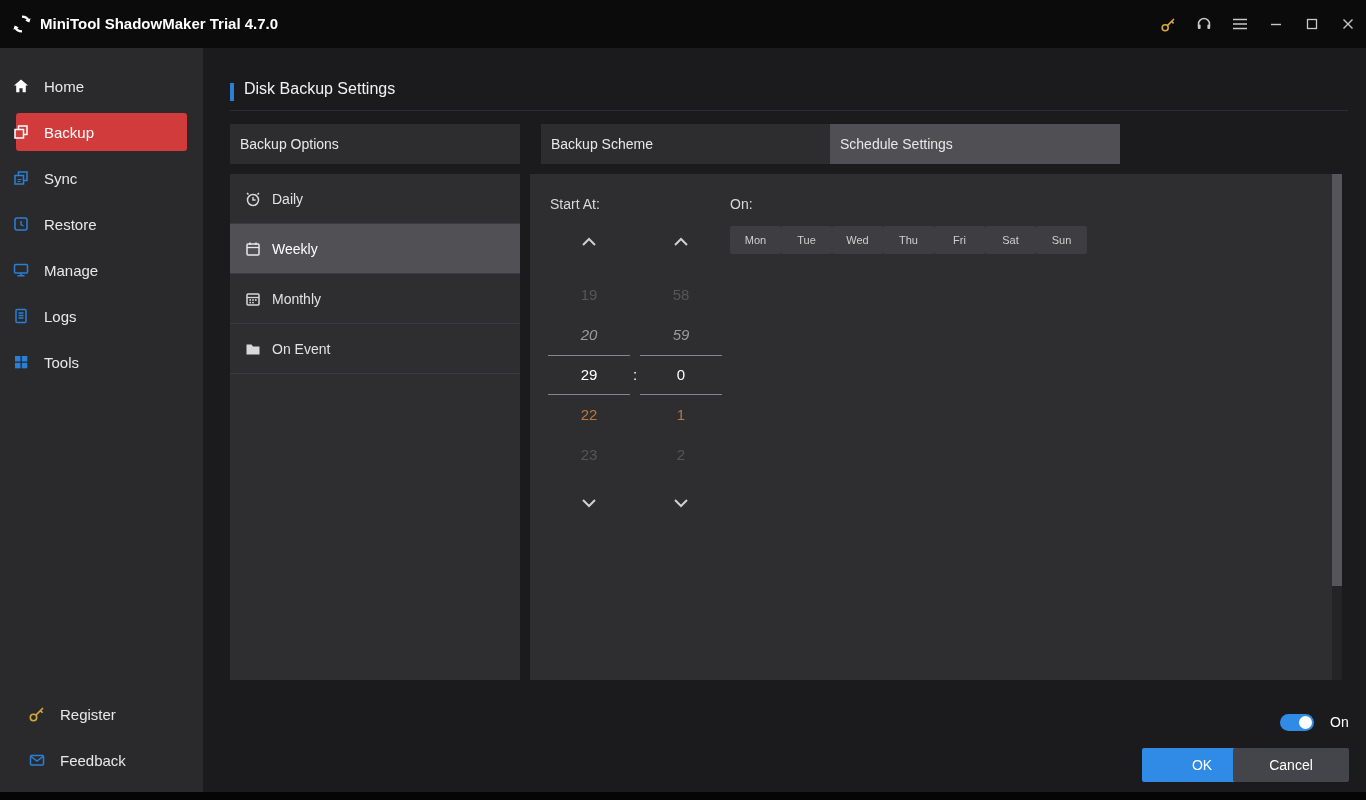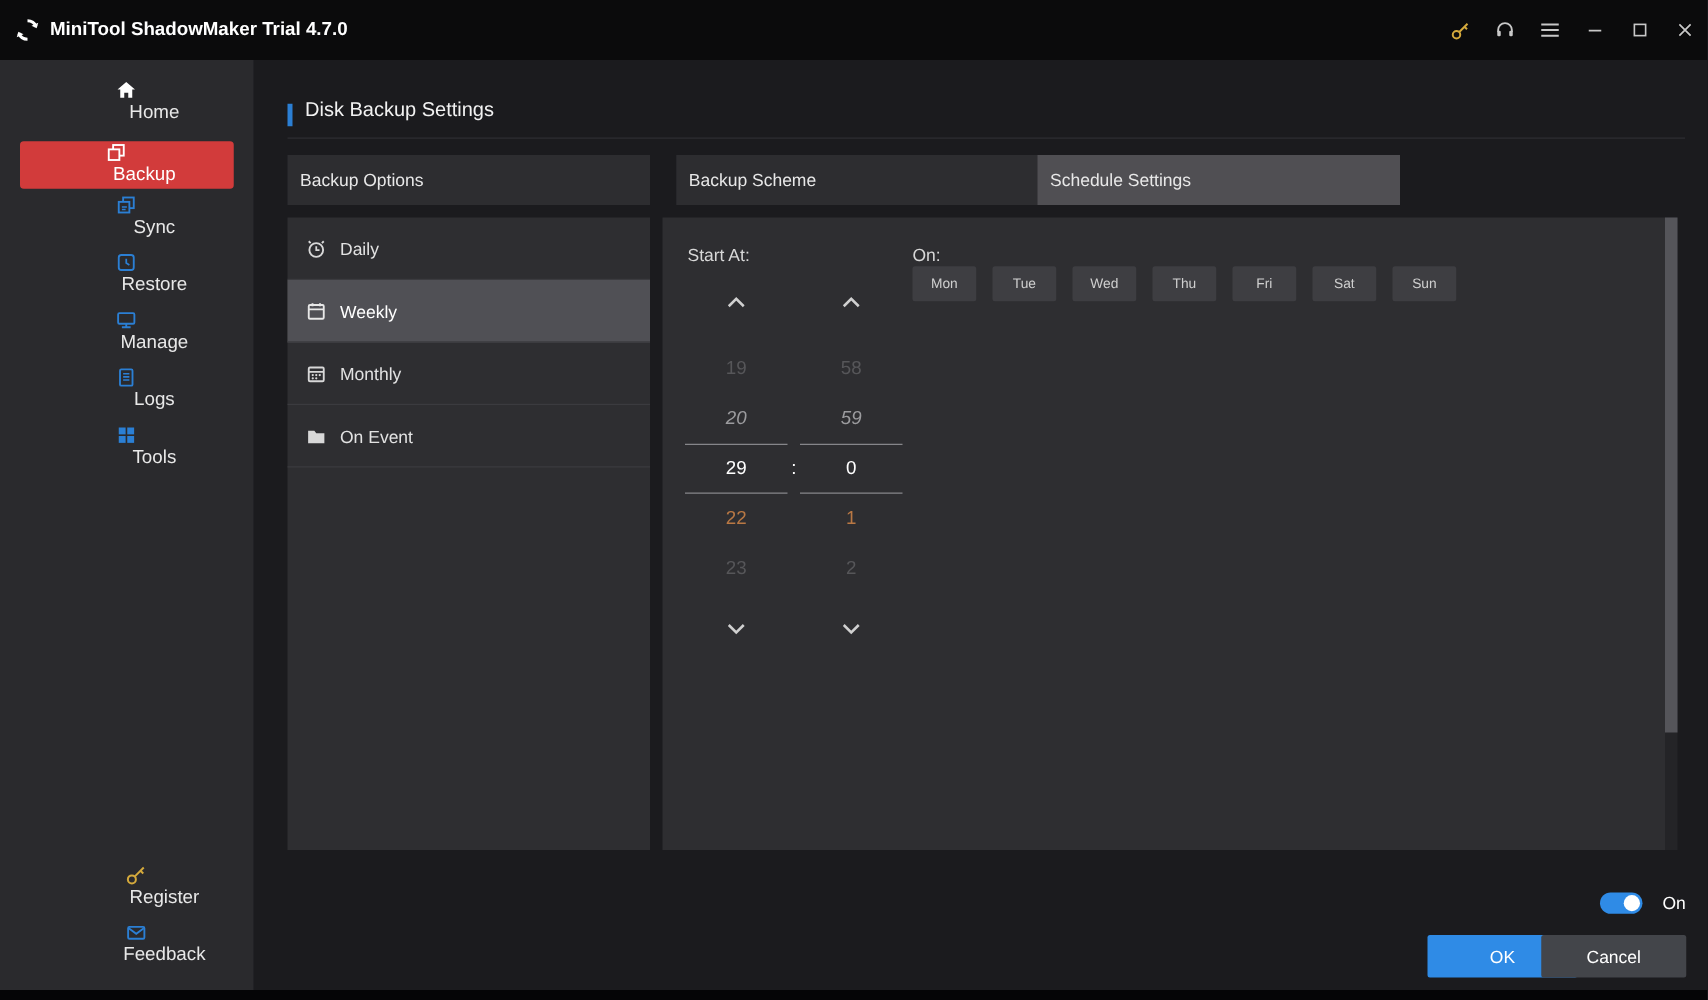--- a/index.html
+++ b/index.html
@@ -16,21 +16,21 @@
     font-size:15px; font-weight:bold; color:#ffffff; }
   .tb-icons { position:absolute; right:0; top:0; height:48px; display:flex; }
   .tb-icon { width:36px; height:48px; display:flex; align-items:center; justify-content:center; cursor:default; }
 
   
   .bottom-strip { position:absolute; left:0; bottom:0; width:1366px; height:8px; background:#050506; }
 
   
   .sidebar { position:absolute; left:0; top:48px; width:203px; height:744px; background:#2a2a2d; }
   .menu { position:absolute; top:15px; left:0; right:0; }
-  .menu-item { height:46px; display:flex; align-items:center; padding-left:44px; font-size:15px; color:#e8e8e8; cursor:default;flex-direction:column; }
+  .menu-item { height:46px; display:flex; align-items:center; padding-left:44px; font-size:15px; color:#e8e8e8; cursor:default; }
   .menu-item .mi-icon { width:18px; height:18px; margin-right:14px; margin-left:-32px; display:inline-flex; }
   .menu-item.active { background:#d23b3b; margin:4px 16px; height:38px; border-radius:3px; padding-left:28px; color:#ffffff; }
   .menu-footer { position:absolute; top:643px; left:16px; right:0; }
 
   
   .main { position:absolute; left:203px; top:48px; width:1163px; height:744px; background:#1b1b1e; }
   .accent-bar { position:absolute; left:27px; top:35px; width:4px; height:18px; background:#2b7fd4; }
   .page-title { position:absolute; left:41px; top:32px; font-size:16px; color:#f2f2f2; }
   .head-rule { position:absolute; left:27px; top:62px; width:1118px; height:1px; background:#2e2e32; }
 
@@ -57,21 +57,21 @@
   .spin-up { top:56px; } .spin-down { top:317px; }
   .tcell { position:absolute; left:0; width:82px; height:40px; line-height:40px; text-align:center; font-size:15px; cursor:default; }
   .t0 { top:101px; color:#565659; }
   .t1 { top:141px; color:#9b9b9e;font-style:italic; }
   .t2 { top:181px; color:#ffffff; border-top:1px solid #86868a; border-bottom:1px solid #86868a; line-height:38px; }
   .t3 { top:221px; color:#b97844; }
   .t4 { top:261px; color:#565659; }
   .colon { position:absolute; left:100px; top:181px; width:10px; height:40px; line-height:40px;
     text-align:center; color:#ffffff; font-size:15px; }
 
-  .days-row { position:absolute; left:200px; top:39px; display:flex; gap:13px; }
+  .days-row { position:absolute; left:200px; top:52px; display:flex; }
   .day-btn { width:51px; height:28px; background:#3e3e42; color:#cfcfcf; font-size:11px;
     display:flex; align-items:center; justify-content:center; border-radius:2px; cursor:default; }
 
   
   .scrollbar { position:absolute; left:1129px; top:126px; width:10px; height:506px; background:#242427; }
   .scroll-thumb { position:absolute; left:0; top:0; width:10px; height:412px; background:#55555a; }
 
   
   .toggle { position:absolute; left:1077px; top:666px; width:34px; height:17px; border-radius:9px;
     background:#2f8be6; cursor:default; }

